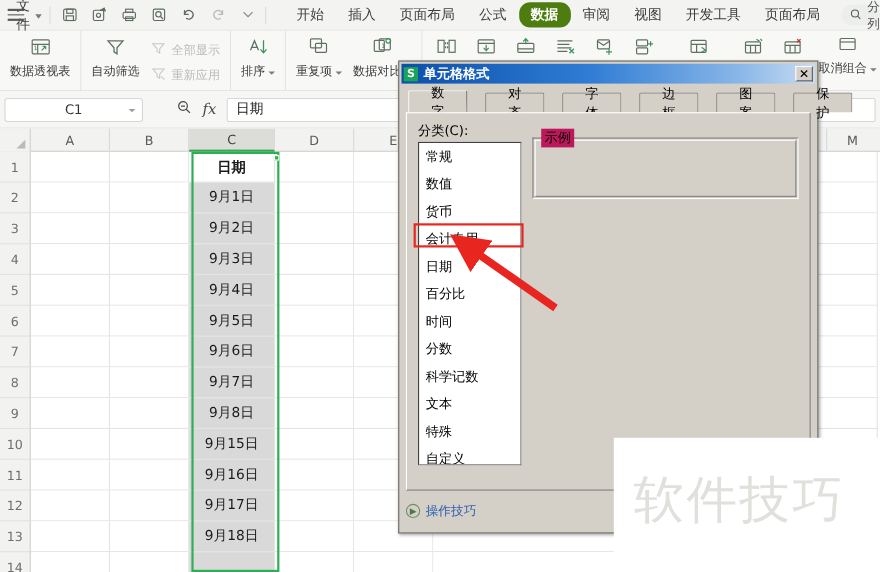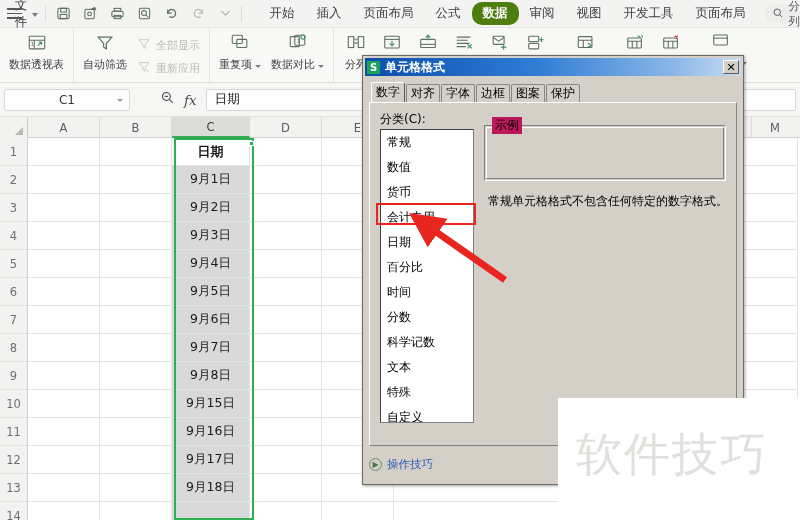--- a/index.html
+++ b/index.html
@@ -161,23 +161,23 @@
   }
   .dlg-title-text { color: #ffffff; font-size: 12px; font-weight: bold; margin-left: 5px; }
   .dlg-close {
     margin-left: auto; margin-right: 2px; width: 16px; height: 14px;
     background: #d4d0c8; border: 1px solid #ffffff; border-right-color:#5a5a5a; border-bottom-color:#5a5a5a;
     display:flex; align-items:center; justify-content:center;
     font-size: 11px; color:#000; font-weight:bold; line-height:1;
   }
   .dlg-tabs { display:flex; align-items:flex-end; margin: 6px 0 0 8px; height: 20px; }
   .dtab {
-    height: 18px; padding: 0 4px; font-size: 12px; color:#000;
+    height: 18px; padding: 0 20px; font-size: 12px; color:#000;
     background: #d4d0c8; border:1px solid #888680; border-bottom:none;
-    display:flex; align-items:center; margin-right: 1px;
+    display:flex; align-items:center; margin-right: 16px;
     border-top-left-radius:2px; border-top-right-radius:2px;
   }
   .dtab.active { height: 20px; background:#d4d0c8; border-color:#ffffff #5a5a5a #d4d0c8 #ffffff; font-weight:normal; }
   .dlg-body {
     position:absolute; left: 6px; right: 6px; top: 46px; bottom: 38px;
     border-top: 1px solid #ffffff; border-left:1px solid #ffffff;
     border-right:1px solid #808080; border-bottom:1px solid #808080;
     background:#d4d0c8;
     text-align:right;
   }
@@ -357,20 +357,31 @@
             <svg width="14" height="14" viewBox="0 0 18 18" fill="none" stroke="#c4c7c3" stroke-width="1.2">
               <path d="M2.5 3.5 H15.5 L10.5 9.5 V14.5 L7.5 12.5 V9.5 Z"></path>
               <path d="M12 12 L16 16"></path>
             </svg>
           </span>
           <span class="lbl">重新应用</span>
         </div>
       </div>
     </div>
 
+    <div class="rgroup bord">
+      <div class="ritem">
+        <span class="gl">
+          <svg width="20" height="20" viewBox="0 0 22 22" fill="none" stroke="#5f7060" stroke-width="1.3">
+            <path d="M3 14 L7 4.5 L11 14 M4.3 11 H9.7"></path>
+            <path d="M16 4 V16 M13 13 L16 16.5 L19 13" stroke="#3f8f5f"></path>
+          </svg>
+        </span>
+        <span class="lbl"><span>排序</span><i class="caret-sm"></i></span>
+      </div>
+    </div>
 
     <div class="rgroup bord">
       <div class="ritem">
         <span class="gl">
           <svg width="20" height="20" viewBox="0 0 22 22" fill="none" stroke="#5f7060" stroke-width="1.2">
             <rect x="2.5" y="2.5" width="11" height="9" rx="1"></rect>
             <rect x="7.5" y="7" width="11" height="9" rx="1"></rect>
           </svg>
         </span>
         <span class="lbl"><span>重复项</span><i class="caret-sm"></i></span>
@@ -699,21 +710,20 @@
         <div class="catitem">科学记数</div>
         <div class="catitem">文本</div>
         <div class="catitem">特殊</div>
         <div class="catitem">自定义</div>
       </div>
 
       <div class="ex-group">
         <div class="ex-inner"></div>
       </div>
       <span class="ex-label">示例</span>
-      <span class="ex-desc">常规单元格格式不包含任何特定的数字格式。</span>
     </div>
 
     <div class="dlg-foot">
       <span class="tip-icon">▶</span>
       <span class="tip-text">操作技巧</span>
     </div>
   </div>
 
   <div class="redbox" style="left:376px; top:203px; width:100px; height:22px;"></div>
   <svg class="annot-svg">

